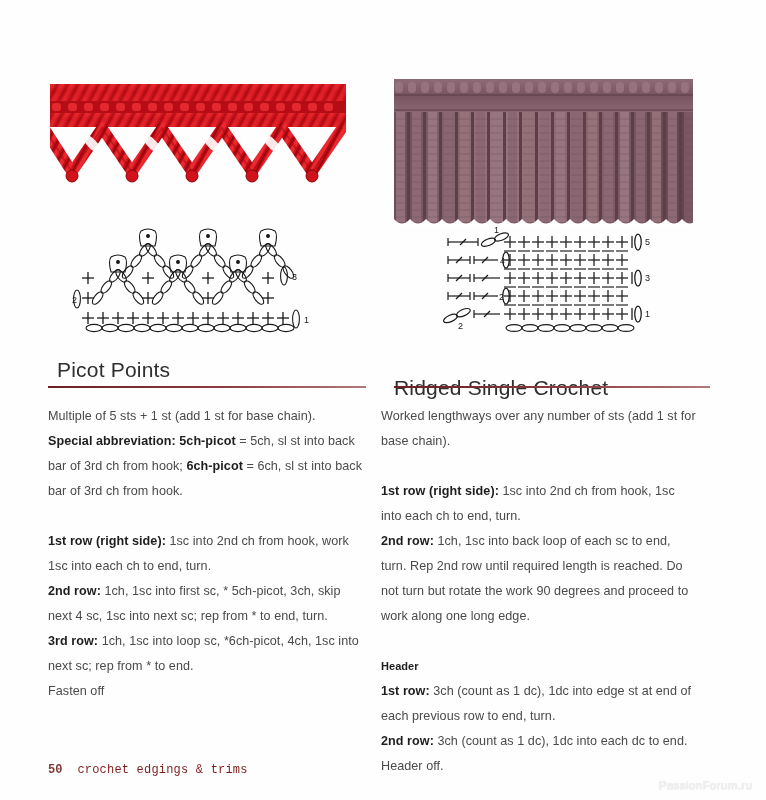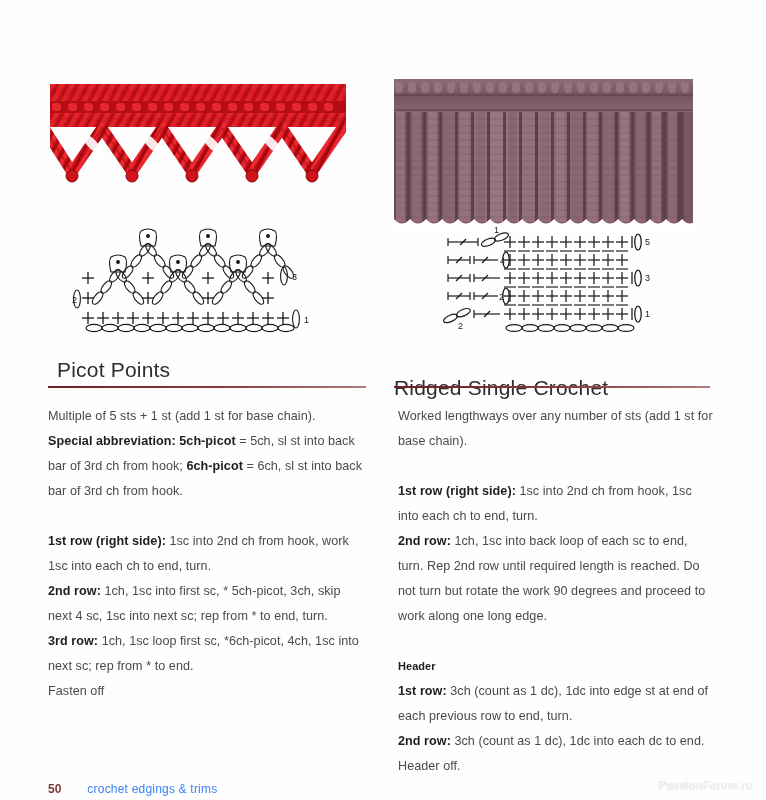--- a/index.html
+++ b/index.html
@@ -69,52 +69,51 @@
   
   .body {
     position: absolute;
     width: 316px;
     font-size: 12.6px;
     line-height: 25px;
     color: #4a4a4a;
     letter-spacing: .05px;
   }
   .b-left  { left: 48px;  top: 404px; }
-  .b-right { left: 398px; top: 404px; }
+  .b-right { left: 381px; top: 404px; }
   .body p { margin: 0 0 0 0; }
   .body .gap { height: 25px; }
   .body b, .body strong {
     font-weight: 700;
     color: #1e1e1e;
   }
   .subhead {
     font-weight: 700;
     color: #1e1e1e;
     font-size: 11px;
   }
 
   
   .footer {
     position: absolute;
     left: 48px;
     top: 763px;
     display: flex;
     align-items: baseline;
-    gap: 26px;
-    font-family: Liberation Sans, sans-serif;
-    margin-top: 19px;
+    gap: 15px;
+    font-family: Liberation Mono, monospace;
   }
   .folio {
     font-size: 12px;
     font-weight: 700;
     color: #7d3a35;
   }
   .running {
     font-size: 12px;
-    color: #3b82f6;
+    color: #7f1d1d;
     letter-spacing: .2px;
   }
   .watermark {
     position: absolute;
     right: 14px;
     top: 779px;
     font-size: 11.5px;
     color: #f2f2f2;
     letter-spacing: .4px;
     text-shadow:
@@ -741,21 +740,21 @@
 
   <h2 class="heading h-right">Ridged Single Crochet</h2>
   <div class="rule r-right"></div>
 
   <div class="body b-left">
     <p><span>Multiple of 5 sts + 1 st (add 1 st for base chain).</span></p>
     <p><b>Special abbreviation: 5ch-picot</b><span> = 5ch, sl st into back bar of 3rd ch from hook; </span><b>6ch-picot</b><span> = 6ch, sl st into back bar of 3rd ch from hook.</span></p>
     <div class="gap"></div>
     <p><b>1st row (right side):</b><span> 1sc into 2nd ch from hook, work 1sc into each ch to end, turn.</span></p>
     <p><b>2nd row:</b><span> 1ch, 1sc into first sc, * 5ch-picot, 3ch, skip next 4 sc, 1sc into next sc; rep from * to end, turn.</span></p>
-    <p><b>3rd row:</b><span> 1ch, 1sc loop first sc, *6ch-picot, 4ch, 1sc into next sc; rep from * to end.</span></p>
+    <p><b>3rd row:</b><span> 1ch, 1sc into loop sc, *6ch-picot, 4ch, 1sc into next sc; rep from * to end.</span></p>
     <p><span>Fasten off</span></p>
   </div>
 
   <div class="body b-right">
     <p><span>Worked lengthways over any number of sts (add 1 st for base chain).</span></p>
     <div class="gap"></div>
     <p><b>1st row (right side):</b><span> 1sc into 2nd ch from hook, 1sc into each ch to end, turn.</span></p>
     <p><b>2nd row:</b><span> 1ch, 1sc into back loop of each sc to end, turn. Rep 2nd row until required length is reached. Do not turn but rotate the work 90 degrees and proceed to work along one long edge.</span></p>
     <div class="gap"></div>
     <p class="subhead">Header</p>

